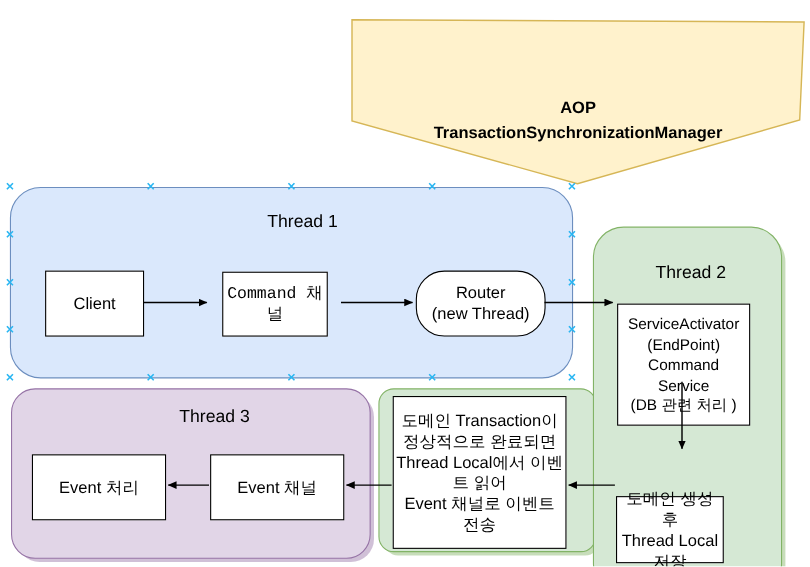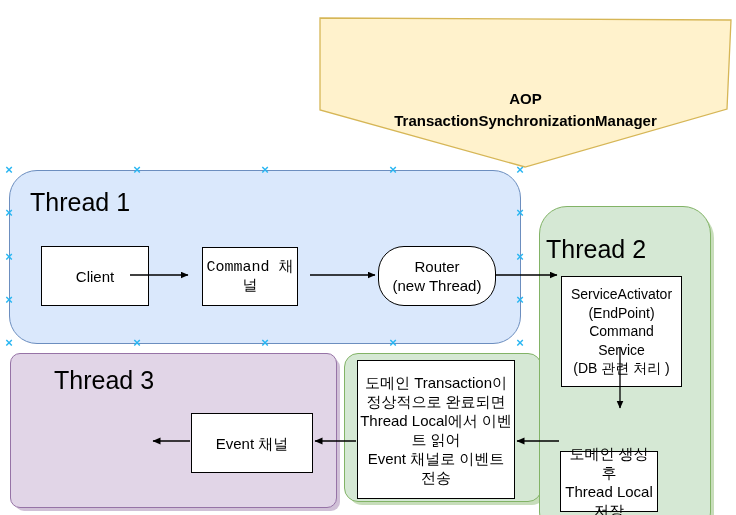--- a/index.html
+++ b/index.html
@@ -14,42 +14,42 @@
     background:#dae8fc;border:1.5px solid #6c8ebf;border-radius:28px;
   }
   .thread2{
     left:539px;top:167px;width:172px;height:334px;
     background:#d5e8d4;border:1.5px solid #82b366;border-radius:28px;
     box-shadow:4px 4px 0 -1px rgba(130,179,102,0.45);
     margin-top:39px;
   }
   .thread3{
     left:10px;top:353px;width:327px;height:155px;
-    background:#e1d5e7;border:1.5px solid #9673a6;border-radius:10px;
+    background:#e1d5e7;border:1.5px solid #9673a6;border-radius:22px;
     box-shadow:4px 4px 0 -1px rgba(150,115,166,0.45);
   }
   .middle-group{
     left:344px;top:353px;width:198px;height:149px;
     background:#d5e8d4;border:1.5px solid #82b366;border-radius:14px;
     box-shadow:4px 4px 0 -1px rgba(130,179,102,0.45);
   }
   .title{
-    position:absolute;left:0;right:0;
-    font-size:25px;line-height:24px;white-space:pre-line;
+    position:absolute;left:0;right:0;text-align:center;
+    font-size:16px;line-height:24px;white-space:pre-line;
   }
   .thread1 .title{top:19px;text-indent:20px;}
   .thread2 .title{top:30px;text-indent:6px;}
   .thread3 .title{top:14px;text-indent:43px;}
   
   .box{
     position:absolute;box-sizing:border-box;background:#fff;border:1px solid #000;
     display:flex;align-items:center;justify-content:center;text-align:center;
   }
   .box .label{font-size:15px;line-height:19px;white-space:pre-line;}
-  .box-client{left:31px;top:75px;width:108px;height:60px;}
+  .box-client{left:31px;top:75px;width:90px;height:60px;}
   .box-command{left:192px;top:76px;width:96px;height:59px;font-family:Liberation Mono, monospace;}
   .box-router{left:368px;top:75px;width:118px;height:60px;border-radius:26px;}
   .box-sa{left:21px;top:69px;width:121px;height:111px;}
   .box-sa .label{font-size:14px;line-height:18.5px;}
   .box-domain{left:20px;top:244px;width:98px;height:61px;}
   .box-tx{left:12px;top:6px;width:158px;height:139px;text-align:center;}
   .box-tx .label{font-size:15px;line-height:19px;}
   .box-event-handler{left:18px;top:59px;width:122px;height:60px;}
   .box-event-channel{left:180px;top:59px;width:122px;height:60px;}
   
@@ -107,20 +107,23 @@
     </div>
     <div class="box box-domain">
       <span class="label">도메인 생성 후
 Thread Local
 저장</span>
     </div>
   </div>
 
   <div class="container thread3">
     <div class="title">Thread 3</div>
+    <div class="box box-event-handler">
+      <span class="label">Event 처리</span>
+    </div>
     <div class="box box-event-channel">
       <span class="label">Event 채널</span>
     </div>
   </div>
 
   <svg class="overlay" viewBox="0 0 736 515" xmlns="http://www.w3.org/2000/svg">
     <defs>
       <marker id="arr" markerWidth="9" markerHeight="8" refX="7.5" refY="3.5" orient="auto" markerUnits="userSpaceOnUse">
         <path d="M0,0 L8,3.5 L0,7 Z" fill="#000"></path>
       </marker>

